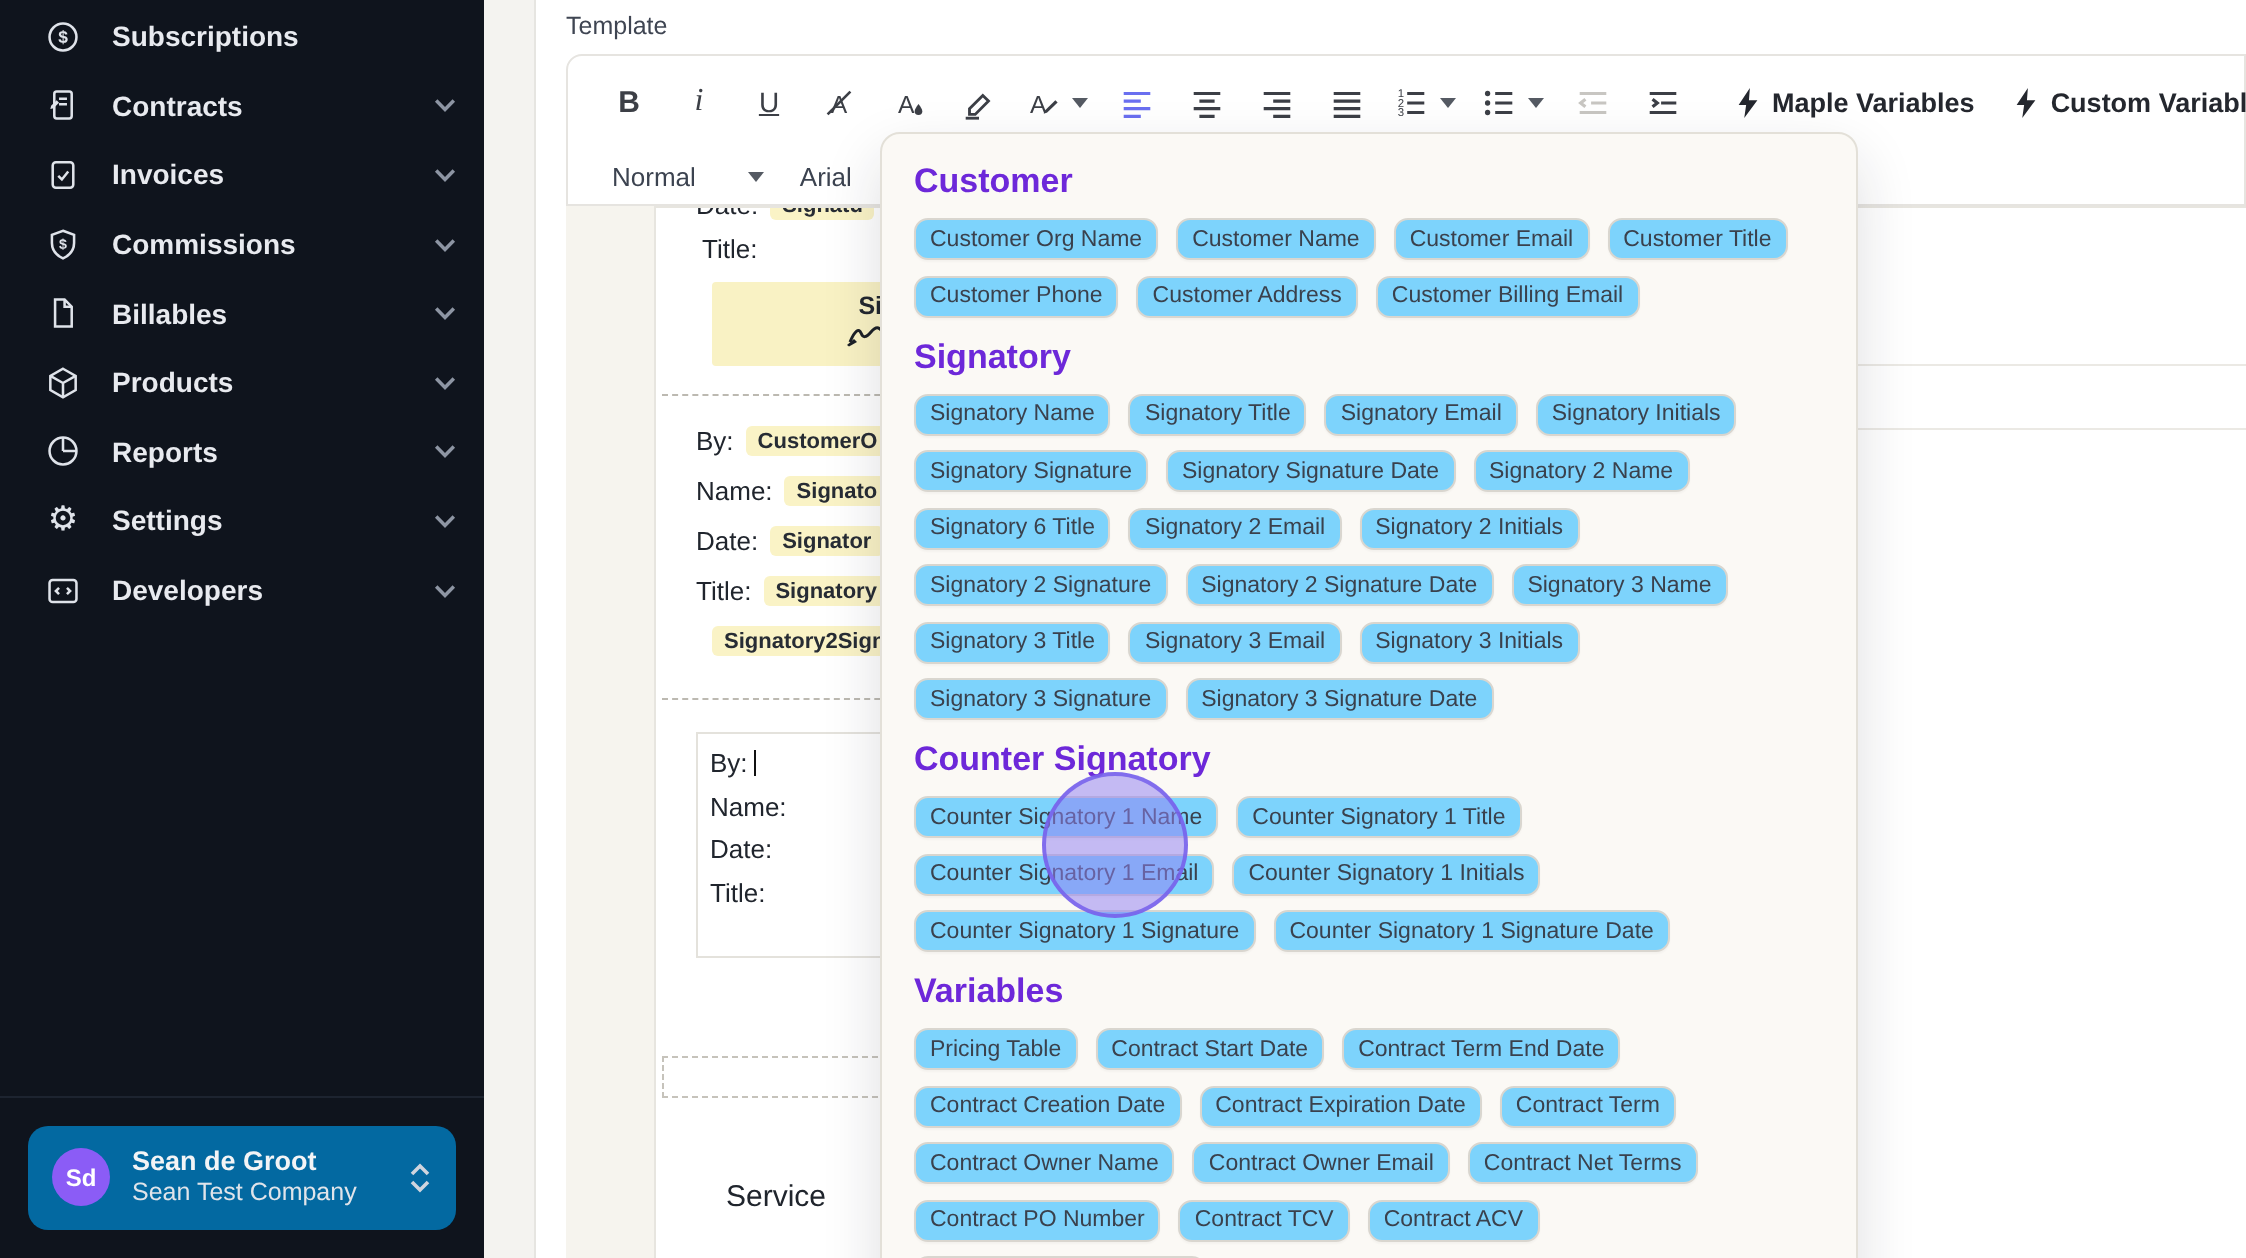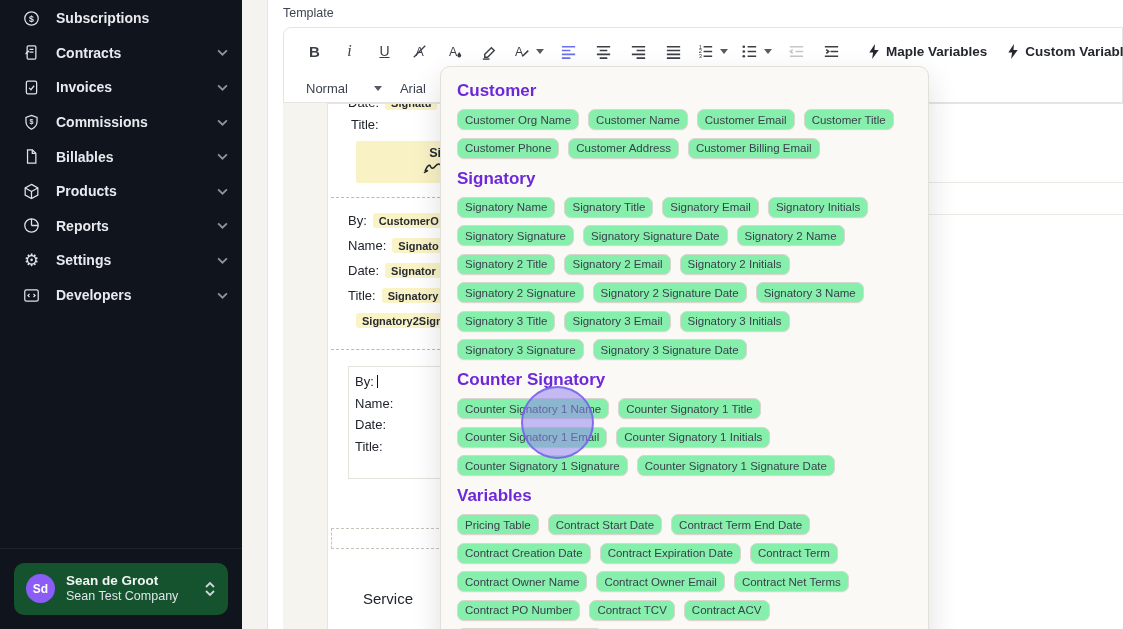--- a/index.html
+++ b/index.html
@@ -11,21 +11,21 @@
   .sidebar { position:absolute; left:0; top:0; width:242px; height:629px; background:#0f141d; z-index:40; }
   .nav { position:absolute; top:1px; left:0; right:0; }
   .nav-item { display:flex; align-items:center; height:34.6px; padding:0 14px 0 22px; color:#e8eaef;
               font-size:14px; font-weight:600; cursor:pointer; }
   .nav-item .nicon { width:19px; height:19px; margin-right:15px; color:#dfe3ea; flex:0 0 auto; display:flex; align-items:center; justify-content:center; }
   .nav-item .nicon svg { width:19px; height:19px; }
   .nav-item .spacer { flex:1; }
   .chev { width:11px; height:7px; color:#8d95a3; }
   .gear-glyph { font-family:"DejaVu Sans", sans-serif; font-size:17px; line-height:1; color:#dfe3ea; }
   .user-wrap { position:absolute; left:0; bottom:0; width:242px; border-top:1px solid #1d2430; padding:14px; }
-  .user-card { background:#14532d; border-radius:10px; padding:10px 12px; display:flex; align-items:center; cursor:pointer; }
+  .user-card { background:#0369a1; border-radius:10px; padding:10px 12px; display:flex; align-items:center; cursor:pointer; }
   .avatar { width:29px; height:29px; border-radius:50%; background:#8b5cf6; color:#fff; font-size:12px; font-weight:700;
             display:flex; align-items:center; justify-content:center; margin-right:11px; }
   .user-texts { flex:1; line-height:1.25; }
   .user-name { font-size:13.5px; font-weight:700; color:#f3f4f6; }
   .user-company { font-size:12.5px; font-weight:500; color:#e0e4ea; }
   .updown { color:#cfd5de; }
 
   
   .gutter { position:absolute; left:242px; top:0; width:26px; height:629px; background:#f4f3f0; border-right:1px solid #e6e5e1; }
   .tpl-label { position:absolute; left:283px; top:6px; font-size:12.5px; color:#3f4552; font-weight:500; z-index:2;text-align:right; }
@@ -69,21 +69,21 @@
   .dashed-rect { position:absolute; left:3px; top:424px; width:178px; height:21px; border:1.5px dashed #c6c3bb; }
   .service { position:absolute; left:5px; top:486px; width:110px; text-align:center; font-size:15px; font-weight:400; color:#20252d; }
 
   
   .panel { position:absolute; left:440px; top:66px; width:489px; height:610px; background:#fbf9f5;
            border:1px solid #e3e0d8; border-radius:10px; box-shadow:0 12px 30px rgba(30,30,40,.14);
            padding:14px 16px; z-index:10; }
   .vp-title { font-size:17px; font-weight:700; color:#6d28d9; margin:10px 0 8px 0; }
   .vp-section:first-child .vp-title { margin-top:0; }
   .vp-chips { display:flex; flex-wrap:wrap; gap:7.5px 9px; }
-  .vp-chip { background:#86efac; border:1px solid #d9d6cf; border-radius:7px; padding:3.5px 7px;
+  .vp-chip { background:#7dd3fc; border:1px solid #d9d6cf; border-radius:7px; padding:3.5px 7px;
              font-size:11.5px; color:#3a414d; font-family:"Liberation Sans", sans-serif;
              white-space:nowrap; cursor:pointer; box-shadow:0 1px 1px rgba(0,0,0,.03); }
 
   
   .click-circle { position:absolute; left:521px; top:386px; width:73px; height:73px; border-radius:50%;
                   background:rgba(146,128,242,.52); border:2px solid rgba(118,95,235,.85); z-index:30; }
 </style>
 </head>
 <body>
 
@@ -426,21 +426,21 @@
         <div class="vp-section">
           <div class="vp-title">Signatory</div>
           <div class="vp-chips">
             <button class="vp-chip">Signatory Name</button>
             <button class="vp-chip">Signatory Title</button>
             <button class="vp-chip">Signatory Email</button>
             <button class="vp-chip">Signatory Initials</button>
             <button class="vp-chip">Signatory Signature</button>
             <button class="vp-chip">Signatory Signature Date</button>
             <button class="vp-chip">Signatory 2 Name</button>
-            <button class="vp-chip">Signatory 2 Title</button>
+            <button class="vp-chip">Signatory 6 Title</button>
             <button class="vp-chip">Signatory 2 Email</button>
             <button class="vp-chip">Signatory 2 Initials</button>
             <button class="vp-chip">Signatory 2 Signature</button>
             <button class="vp-chip">Signatory 2 Signature Date</button>
             <button class="vp-chip">Signatory 3 Name</button>
             <button class="vp-chip">Signatory 3 Title</button>
             <button class="vp-chip">Signatory 3 Email</button>
             <button class="vp-chip">Signatory 3 Initials</button>
             <button class="vp-chip">Signatory 3 Signature</button>
             <button class="vp-chip">Signatory 3 Signature Date</button>

